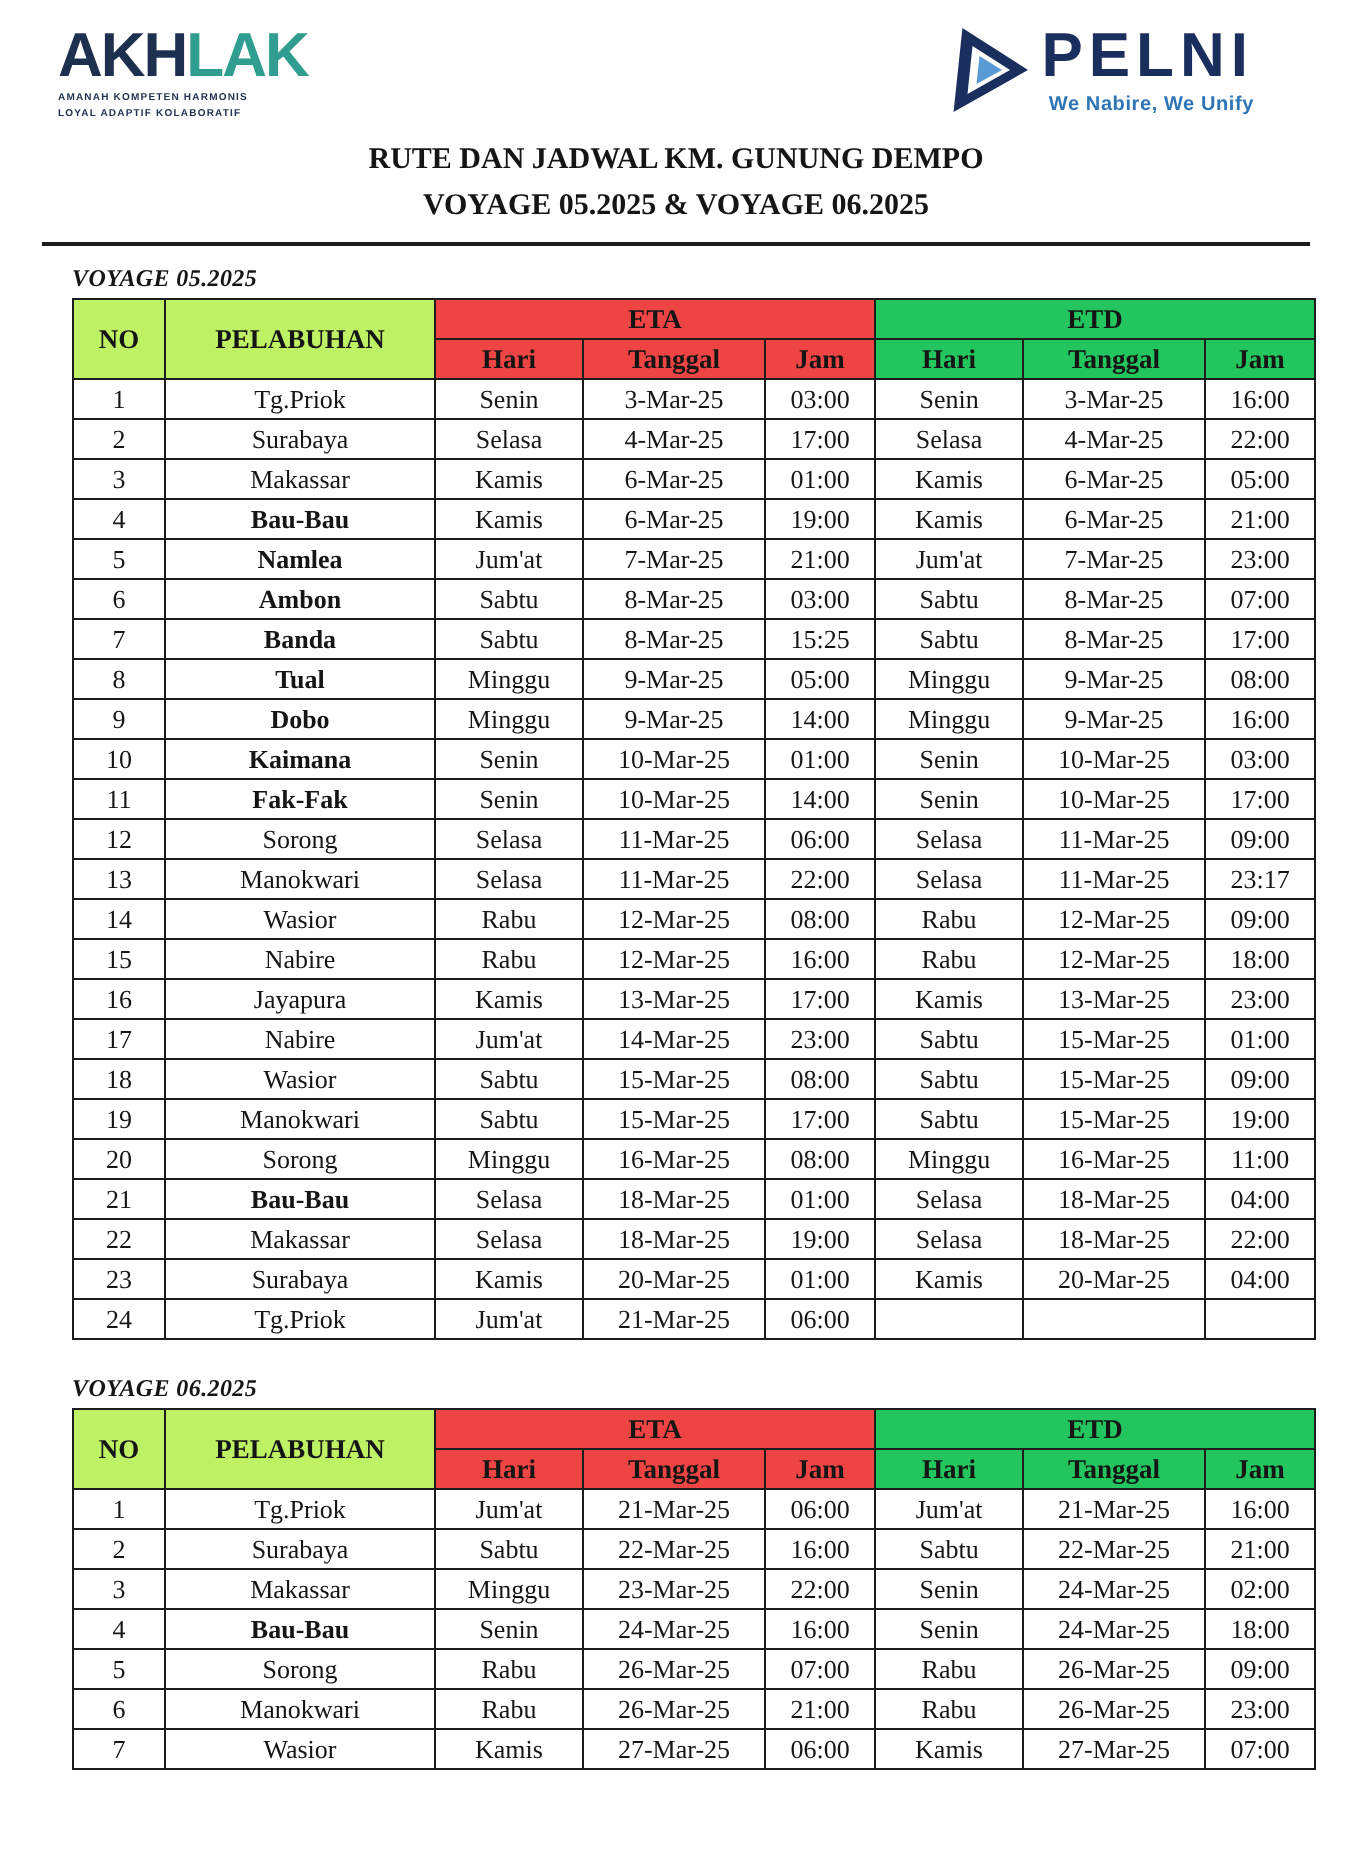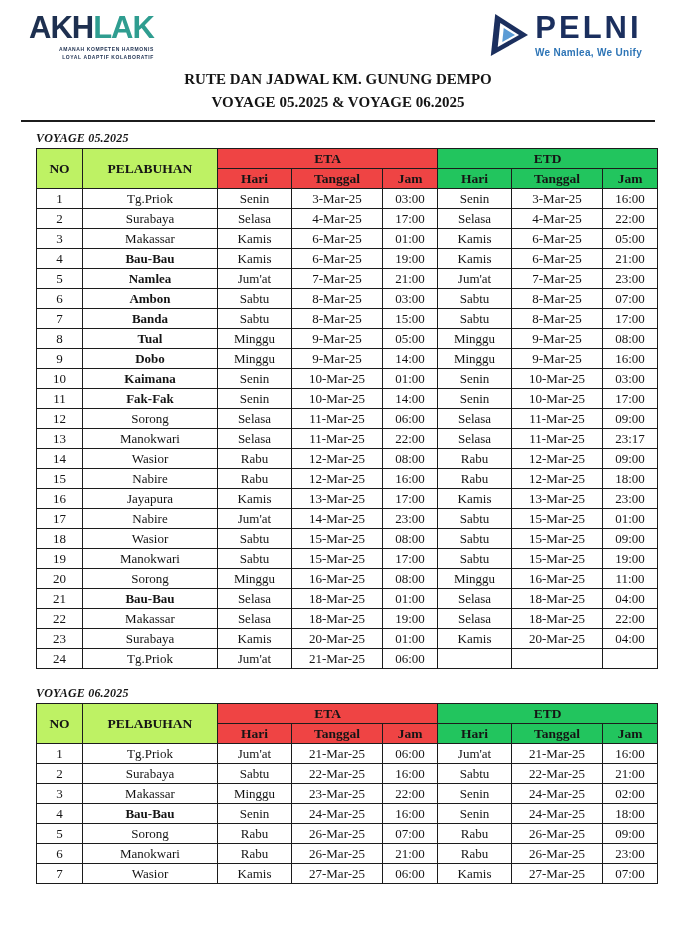--- a/index.html
+++ b/index.html
@@ -2,28 +2,28 @@
 <html><head>
 <meta charset="utf-8">
 <style>
   html,body { margin:0; padding:0; background:#ffffff; }
   .page {
     width:676px; height:928px; background:#ffffff; box-sizing:border-box;
     padding:10px 19px 0 19px; position:relative; overflow:hidden;
     font-family:"Liberation Serif", serif; color:#151515;
   }
   
-  .header { display:flex; justify-content:space-between; align-items:flex-start; padding:2px 8px 0 10px;text-align:right; }
+  .header { display:flex; justify-content:space-between; align-items:flex-start; padding:2px 8px 0 10px; }
   .akhlak { display:flex; flex-direction:column; }
   .akhlak-word { font-family:"Liberation Sans", sans-serif; font-weight:bold; font-size:31px; line-height:1; letter-spacing:-1px; }
   .akhlak-akh { color:#1e3050; }
   .akhlak-lak { color:#2f9d90; }
   .akhlak-sub { font-family:"Liberation Sans", sans-serif; font-weight:bold; font-size:5px;
                 color:#1e3050; letter-spacing:0.6px; line-height:1.5; margin-top:3px; }
-  .pelni { display:flex; align-items:flex-start; gap:1px; margin-right:7px; }
+  .pelni { display:flex; align-items:flex-start; gap:1px; margin-right:22px; }
   .pelni-text { display:flex; flex-direction:column; align-items:center; }
   .pelni-name { font-family:"Liberation Sans", sans-serif; font-weight:bold; font-size:31px;
                 line-height:1; color:#1b2f5e; letter-spacing:3px; }
   .pelni-tagline { font-family:"Liberation Sans", sans-serif; font-weight:bold; font-size:10px;
                    color:#2e75b6; margin-top:4px; letter-spacing:0.3px; align-self:flex-end; }
   
   .lampiran { font-size:14.5px; margin:6px 0 0 14px; }
   .doc-title { text-align:center; font-weight:bold; font-size:15px; line-height:1.5; margin-top:6px; }
   .rule { border:none; border-top:2.5px solid #1c1c1c; margin:7px 2px 9px 2px; }
   
@@ -59,21 +59,21 @@
     <div class="pelni">
       <span>
         <svg width="44" height="46" viewBox="0 0 44 46">
           <polygon points="3,44 3,2 38,23" fill="#1b2f5e" transform="skewX(-6)" transform-origin="20 23"></polygon>
           <polygon points="9,35 9,11 29,23" fill="#ffffff" transform="skewX(-6)" transform-origin="20 23"></polygon>
           <polygon points="13,30 13,16 25,23" fill="#5b9bd5" transform="skewX(-6)" transform-origin="20 23"></polygon>
         </svg>
       </span>
       <div class="pelni-text">
         <div class="pelni-name">PELNI</div>
-        <div class="pelni-tagline">We Namlea, We Unify</div>
+        <div class="pelni-tagline">We Nabire, We Unify</div>
       </div>
     </div>
   </div>
 
 
   <div class="doc-title">
     <div>RUTE DAN JADWAL KM. GUNUNG DEMPO</div>
     <div>VOYAGE 05.2025 &amp; VOYAGE 06.2025</div>
   </div>
 
@@ -166,21 +166,21 @@
           <td>03:00</td>
           <td>Sabtu</td>
           <td>8-Mar-25</td>
           <td>07:00</td>
         </tr>
         <tr>
           <td>7</td>
           <td class="cell-port bold">Banda</td>
           <td>Sabtu</td>
           <td>8-Mar-25</td>
-          <td>15:00</td>
+          <td>15:25</td>
           <td>Sabtu</td>
           <td>8-Mar-25</td>
           <td>17:00</td>
         </tr>
         <tr>
           <td>8</td>
           <td class="cell-port bold">Tual</td>
           <td>Minggu</td>
           <td>9-Mar-25</td>
           <td>05:00</td>

